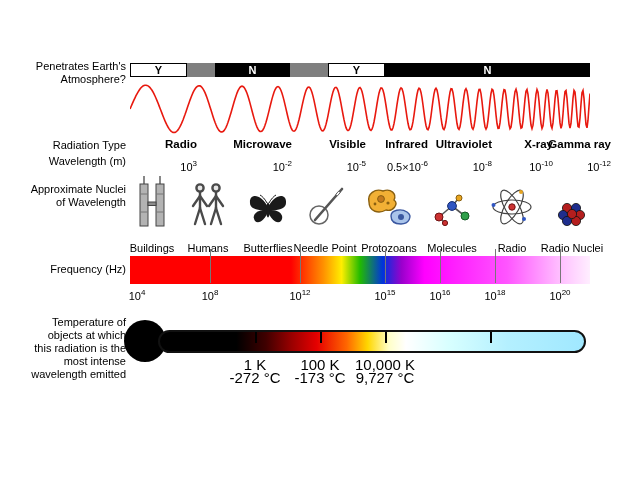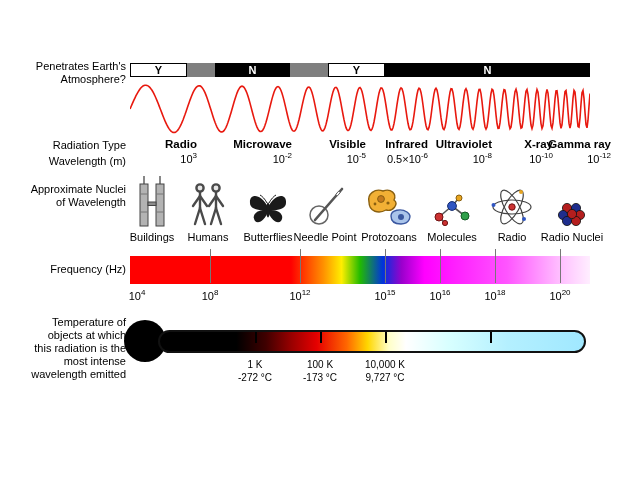--- a/index.html
+++ b/index.html
@@ -17,48 +17,48 @@
   .seg.white{background:#fff;border:1px solid #000;color:#000}
   .seg.gray{background:#7f7f7f}
   .seg.black{background:#000;color:#fff}
 
   
   .wave{position:absolute;left:130px;top:80px;width:460px;height:58px}
 
   
   .band{position:absolute;top:138px;width:90px;text-align:right}
   .band-type{font-size:11.5px;font-weight:bold;white-space:nowrap}
-  .band-wl{font-size:11px;margin-top:1px;white-space:nowrap}
+  .band-wl{font-size:11px;margin-top:9px;white-space:nowrap}
   sup{font-size:8px}
 
   
   .scale-item{position:absolute;top:170px;width:74px;display:flex;
     flex-direction:column;align-items:center}
   .icon-box{height:58px;display:flex;align-items:flex-end;justify-content:center}
-  .scale-label{font-size:11px;margin-top:3px;white-space:nowrap;text-align:center}
+  .scale-label{font-size:11px;margin-top:14px;white-space:nowrap;text-align:center}
 
   
   .freq-bar{position:absolute;left:130px;top:256px;width:460px;height:28px;z-index:1;
     background:linear-gradient(to right,
       #ff0000 0%,#ff0000 35%,#ff9000 42%,#ffee00 46%,#22bb00 50%,
       #0033dd 55%,#9900cc 59%,#ff00ff 64%,#ff55ff 82%,#ffbbff 93%,#ffeeff 100%)}
   .freq-tick{position:absolute;top:249px;width:1px;height:34px;background:#777;z-index:2}
   .freq-label{position:absolute;top:288px;width:44px;text-align:center;font-size:11px}
 
   
   .therm-bulb{position:absolute;left:124px;top:320px;width:42px;height:42px;
     border-radius:50%;background:#000;z-index:1}
   .therm-tube{position:absolute;left:158px;top:330px;width:428px;height:23px;
     border:2px solid #111;border-radius:12px;z-index:2;
     background:linear-gradient(to right,
       #000 0%,#000 18%,#400000 25%,#990000 31%,#e60000 37%,#ff6600 44%,
       #ffd700 49%,#ffffc8 54%,#ffffff 58%,#d8ffff 68%,#b4f0ff 82%,#a0e8ff 100%)}
   .therm-tick{position:absolute;top:332px;width:1.5px;height:11px;background:#000;z-index:3}
   .temp-label{position:absolute;top:358px;width:120px;text-align:center;
-    font-size:10px;line-height:13px}
+    font-size:15px;line-height:13px}
 </style>
 </head>
 <body>
 
 <div class="stage">
 
   <div class="leftlabel" style="top:60px">
     <div>Penetrates Earth's</div>
     <div>Atmosphere?</div>
   </div>

